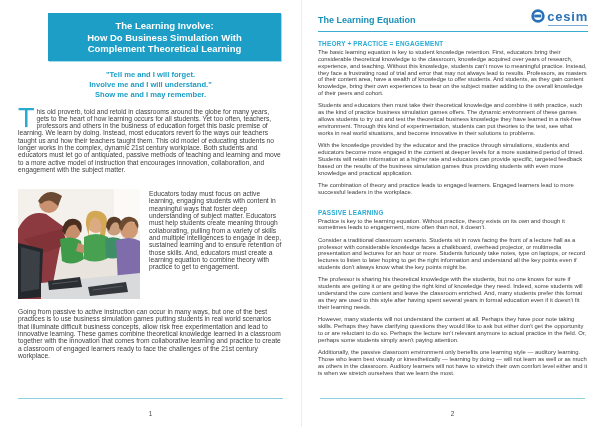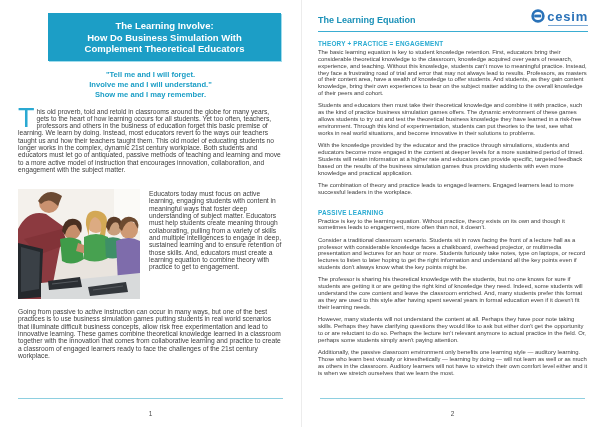--- a/index.html
+++ b/index.html
@@ -82,21 +82,21 @@
 </head>
 <body>
 
 <div class="spread">
 
   <div class="page page-left">
 
     <div class="p1-header">
       <div>The Learning Involve:</div>
       <div>How Do Business Simulation With</div>
-      <div>Complement Theoretical Educators</div>
+      <div>Complement Theoretical Learning</div>
     </div>
 
     <div class="p1-quote">
       <div>"Tell me and I will forget.</div>
       <div>Involve me and I will understand."</div>
       <div>Show me and I may remember.</div>
     </div>
 
     <p class="p1-body p1-intro"><span class="dropcap">T</span><span>his old proverb, told and retold in classrooms around the globe for many years, gets to the heart of how learning occurs for all students. Yet too often, teachers, professors and others in the business of education forget this basic premise of learning. We learn by doing. Instead, most educators revert to the ways our teachers taught us and how their teachers taught them. This old model of educating students no longer works in the complex, dynamic 21st century workplace. Both students and educators must let go of antiquated, passive methods of teaching and learning and move to a more active model of instruction that encourages innovation, collaboration, and engagement with the subject matter.</span></p>
 

